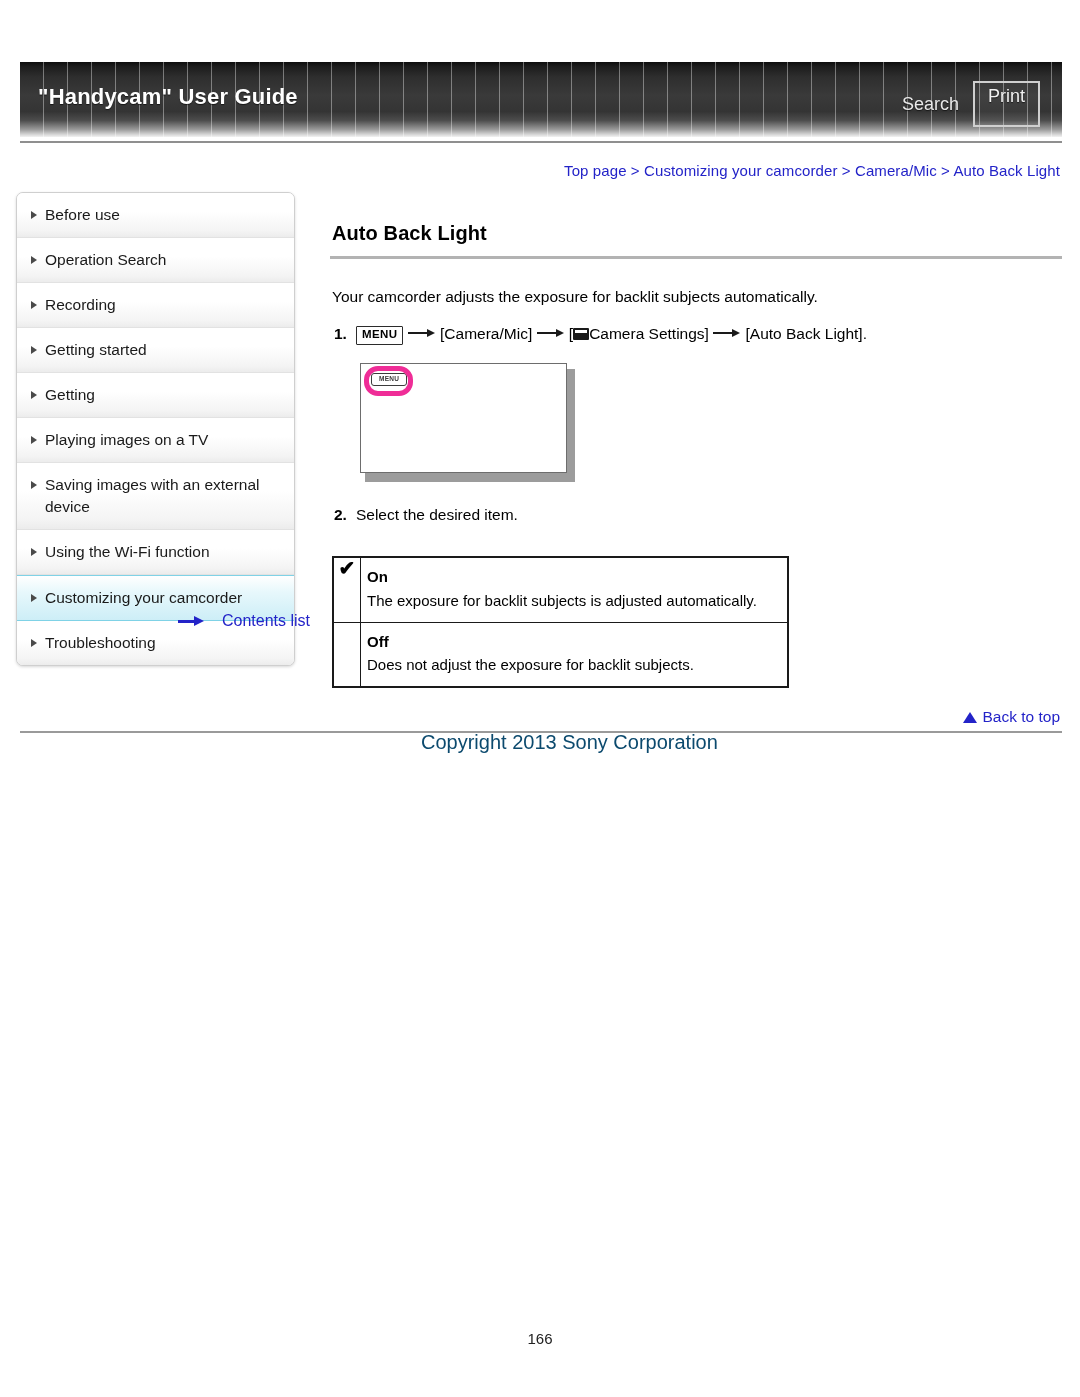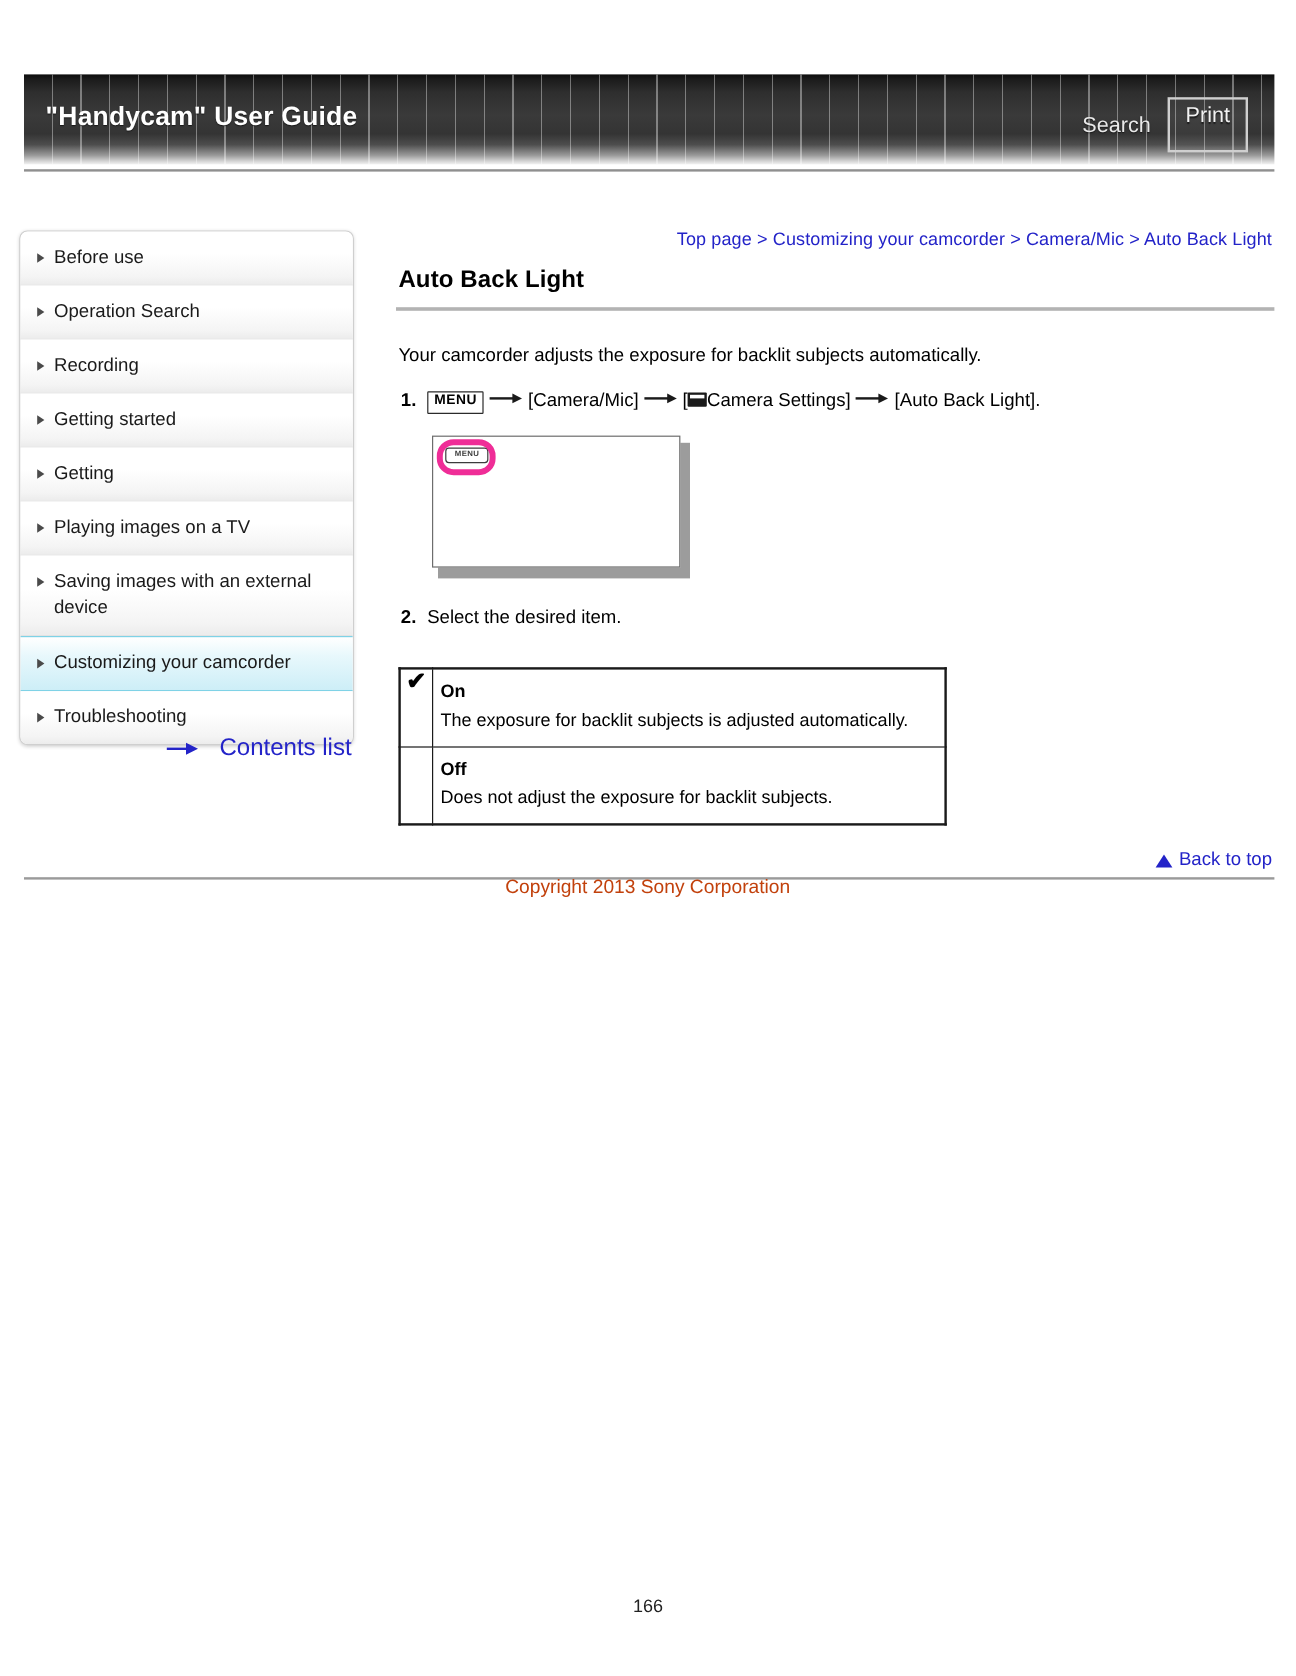--- a/index.html
+++ b/index.html
@@ -92,21 +92,20 @@
 
   
   .breadcrumb {
     position: absolute;
     right: 20px;
     top: 162px;
     font-size: 15px;
     color: #2323c8;
     white-space: nowrap;
     letter-spacing: 0.1px;
-    margin-top: 29px;
   }
   .breadcrumb .sep { color: #2323c8; }
 
   
   .sidebar {
     position: absolute;
     left: 16px;
     top: 192px;
     width: 277px;
     border: 1px solid #cfcfcf;
@@ -147,22 +146,23 @@
 
   .contents-list {
     position: absolute;
     left: 16px;
     top: 612px;
     width: 277px;
     display: flex;
     align-items: center;
     justify-content: flex-end;
     gap: 18px;
-    font-size: 20px;
+    font-size: 16px;
     color: #2323c8;
+    padding-left: 17px;
   }
   .arrow-right {
     position: relative;
     display: inline-block;
     width: 26px;
     height: 12px;
   }
   .arrow-right::before {
     content: "";
     position: absolute;
@@ -376,22 +376,22 @@
     left: 20px;
     top: 731px;
     width: 1042px;
     height: 1.5px;
     background: #9a9a9a;
   }
   .copyright {
     position: absolute;
     left: 421px;
     top: 731px;
-    font-size: 16px;
-    color: #c2410c;
+    font-size: 20px;
+    color: #0c4a6e;
   }
   .page-number {
     position: absolute;
     left: 0;
     top: 1330px;
     width: 1080px;
     text-align: center;
     font-size: 15px;
     color: #222;
   }
@@ -440,20 +440,24 @@
     <span class="bullet"></span>
     <span class="nav-label">Getting</span>
   </div>
   <div class="nav-item">
     <span class="bullet"></span>
     <span class="nav-label">Playing images on a TV</span>
   </div>
   <div class="nav-item">
     <span class="bullet"></span>
     <span class="nav-label">Saving images with an external device</span>
+  </div>
+  <div class="nav-item">
+    <span class="bullet"></span>
+    <span class="nav-label">Using the Wi-Fi function</span>
   </div>
   <div class="nav-item selected">
     <span class="bullet"></span>
     <span class="nav-label">Customizing your camcorder</span>
   </div>
   <div class="nav-item">
     <span class="bullet"></span>
     <span class="nav-label">Troubleshooting</span>
   </div>
 </nav>

